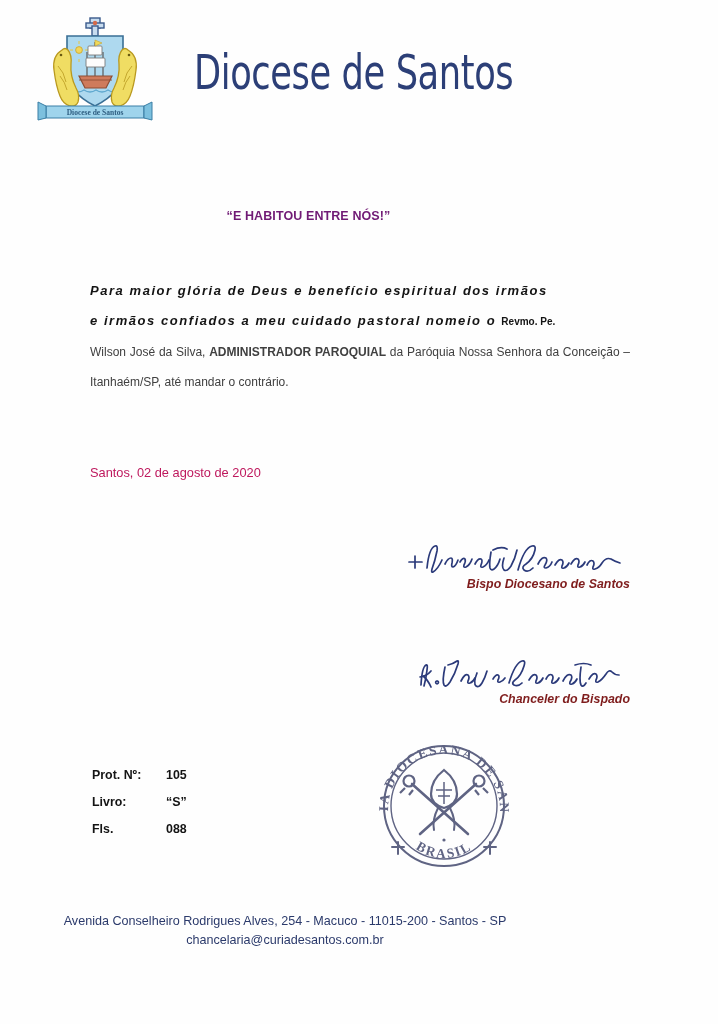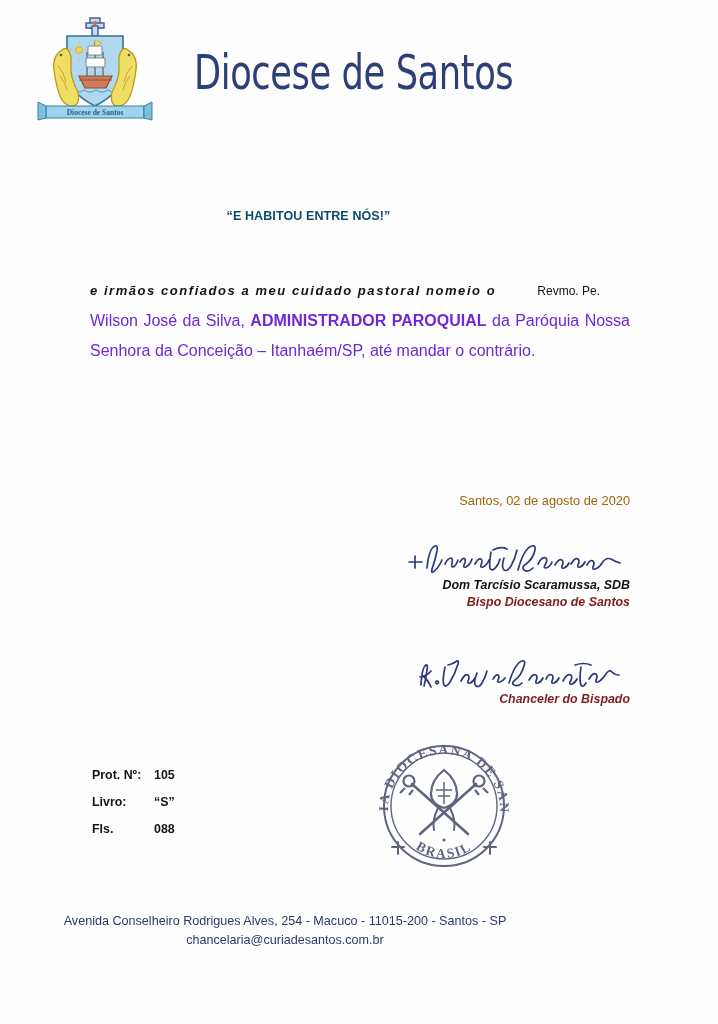--- a/index.html
+++ b/index.html
@@ -53,21 +53,21 @@
   
   .doc-heading {
     position: absolute;
     top: 209px;
     left: 0;
     width: 617px;
     text-align: center;
     font-size: 12.5px;
     font-weight: bold;
     letter-spacing: 0.1px;
-    color: #0c4a6e;
+    color: #701a75;
   }
 
   
   .body-block {
     position: absolute;
     top: 276px;
     left: 90px;
     width: 540px;
   }
   .body-line {
@@ -77,43 +77,41 @@
     white-space: nowrap;
   }
   .body-line.lead {
     font-style: italic;
     font-weight: bold;
     letter-spacing: 1.55px;
     font-size: 13px;
   }
   .lead-tail {
     font-style: normal;
-    font-weight: normal;
+    font-weight: bold;
     letter-spacing: 0;
+    font-size: 10px;
+  }
+  .body-para {
     font-size: 12px;
-    margin-left: 36px;
-  }
-  .body-para {
-    font-size: 16px;
     line-height: 30px;
-    color: #6d28d9;
+    color: #404040;
     text-align: justify;
   }
   .body-para .strong { font-weight: bold; }
 
   
   .date-line {
     position: absolute;
     top: 465px;
     left: 90px;
     width: 540px;
-    text-align: right;
+    text-align: left;
     font-size: 12.8px;
-    color: #a16207;
-    margin-top: 28px;
+    color: #be185d;
   }
 
   
   .sig-block {
     position: absolute;
     left: 300px;
     width: 330px;
     text-align: right;
   }
   .sig-block.bishop { top: 540px; }
@@ -143,20 +141,21 @@
   .protocol {
     position: absolute;
     left: 92px;
     top: 762px;
     font-size: 12.4px;
     color: #141414;
   }
   .protocol-row {
     display: flex;
     line-height: 27px;
+    gap: 12px;
   }
   .protocol-label { width: 62px; font-weight: bold; }
   .protocol-value { font-weight: bold; }
 
   
   .seal {
     position: absolute;
     left: 368px;
     top: 730px;
     width: 152px;
@@ -230,20 +229,23 @@
         <text x="59" y="101" text-anchor="middle" font-family="'Liberation Serif', serif" font-size="7.5" font-weight="bold" fill="#2e5d80">Diocese de Santos</text>
       </svg>
     </div>
 
     <div class="diocese-title">Diocese de Santos</div>
   </div>
 
   <div class="doc-heading">“E HABITOU ENTRE NÓS!”</div>
 
   <div class="body-block">
+    <div class="body-line lead">
+      <span>Para maior glória de Deus e benefício espiritual dos irmãos</span>
+    </div>
     <div class="body-line lead">
       <span>e irmãos confiados a meu cuidado pastoral nomeio o </span><span class="lead-tail">Revmo. Pe.</span>
     </div>
     <div class="body-para">
       <span>Wilson José da Silva, </span><span class="strong">ADMINISTRADOR PAROQUIAL</span><span> da Paróquia Nossa Senhora da Conceição – Itanhaém/SP, até mandar o contrário.</span>
     </div>
   </div>
 
   <div class="date-line">Santos, 02 de agosto de 2020</div>
 
@@ -260,21 +262,20 @@
           <path d="M99 20 q-3 9 0 12 q3 2 7 -4 q4 -7 6 -16"></path>
           <path d="M113 32 q6 -22 14 -24 q4 -1 3 4 q-2 9 -9 14 q-5 3 -2 6 q4 3 9 -2"></path>
           <path d="M133 26 q4 -8 8 -6 q2 2 -1 7 q-2 3 1 3 q4 -1 6 -6"></path>
           <path d="M150 27 q4 -7 7 -5 q2 2 0 6 q-1 3 2 2 q3 -1 5 -5"></path>
           <path d="M166 26 q4 -7 7 -5 q2 2 0 6 q-1 3 2 2 q3 -1 5 -5"></path>
           <path d="M182 27 q3 -6 6 -4 q2 2 0 6 q-1 3 2 2 q4 -1 7 -6 q4 -6 9 -4 q3 2 9 4"></path>
           <path d="M88 12 q8 -4 14 -1"></path>
         </g>
       </svg>
     </div>
-    <div class="sig-name">Dom Tarcísio Scaramussa, SDB</div>
     <div class="sig-role">Bispo Diocesano de Santos</div>
   </div>
 
   <div class="sig-block chancellor">
     <div class="sig-scrawl">
       <svg width="215" height="40" viewBox="0 0 215 40">
         <g fill="none" stroke="#2b3a7a" stroke-width="1.7" stroke-linecap="round">
           <path d="M6 32 q1 -18 5 -20 q2 -1 1 5 q-1 9 -3 16"></path>
           <path d="M5 24 q7 -1 11 -6 M8 23 q5 4 8 11"></path>
           <path d="M22 28 a1.4 1.4 0 1 0 0.1 0"></path>

